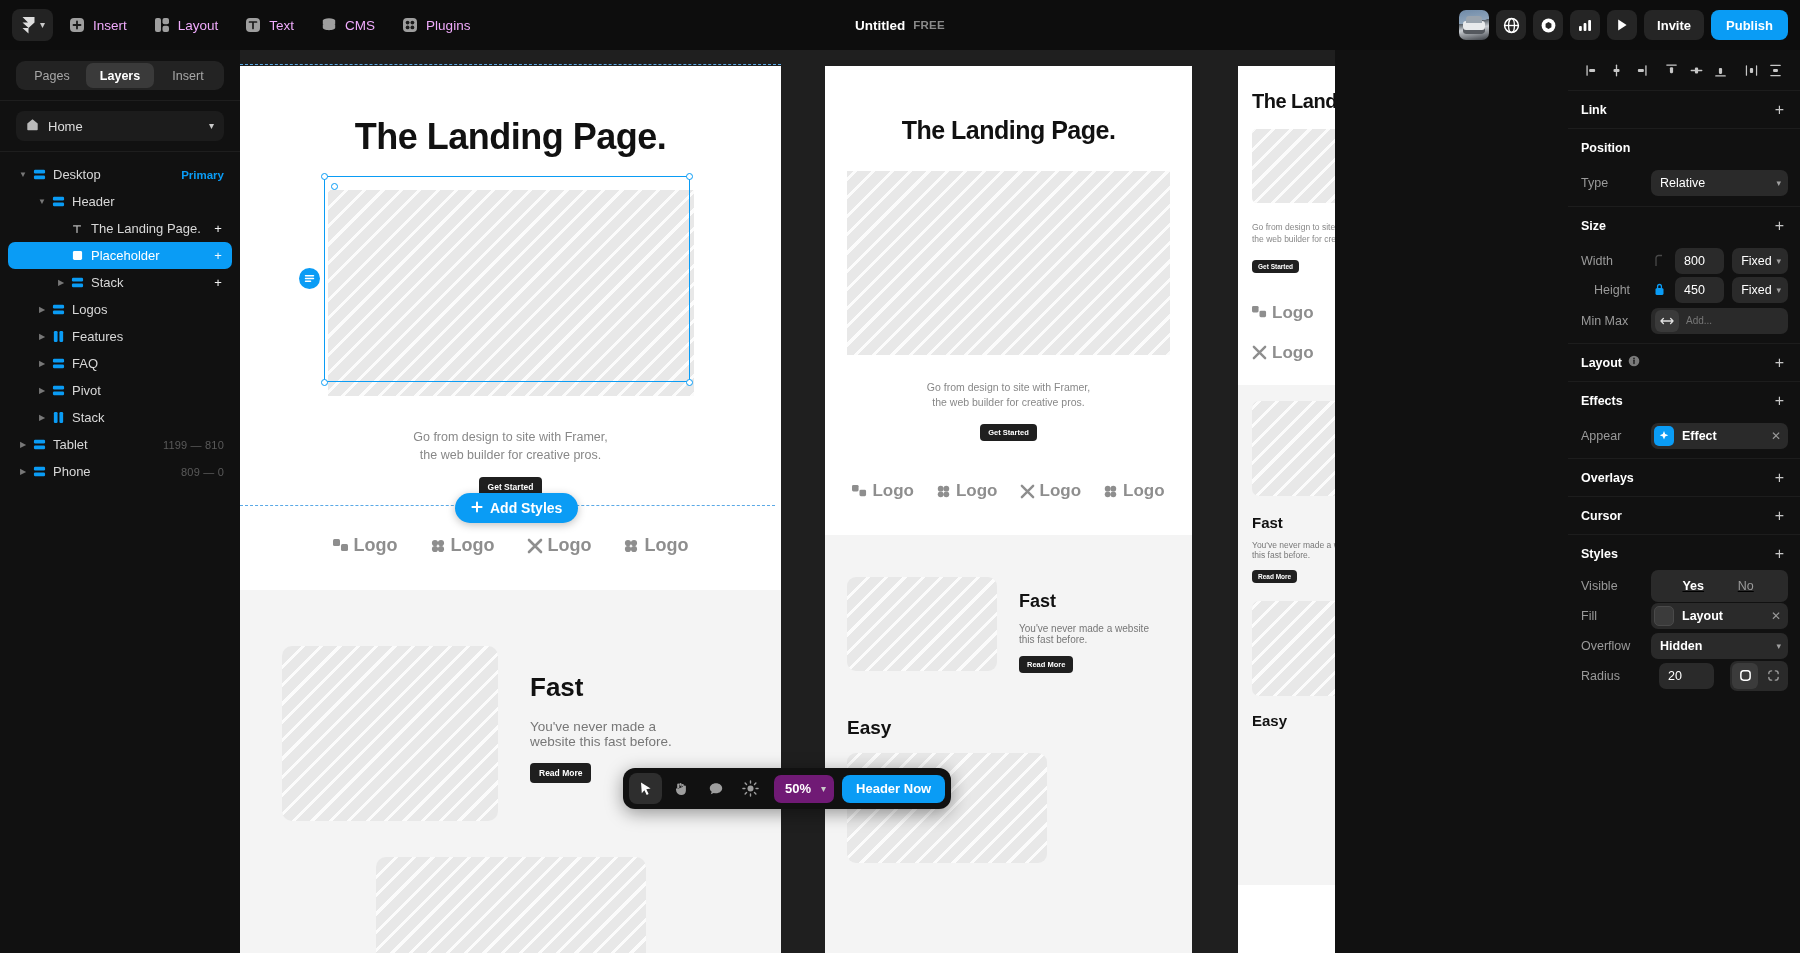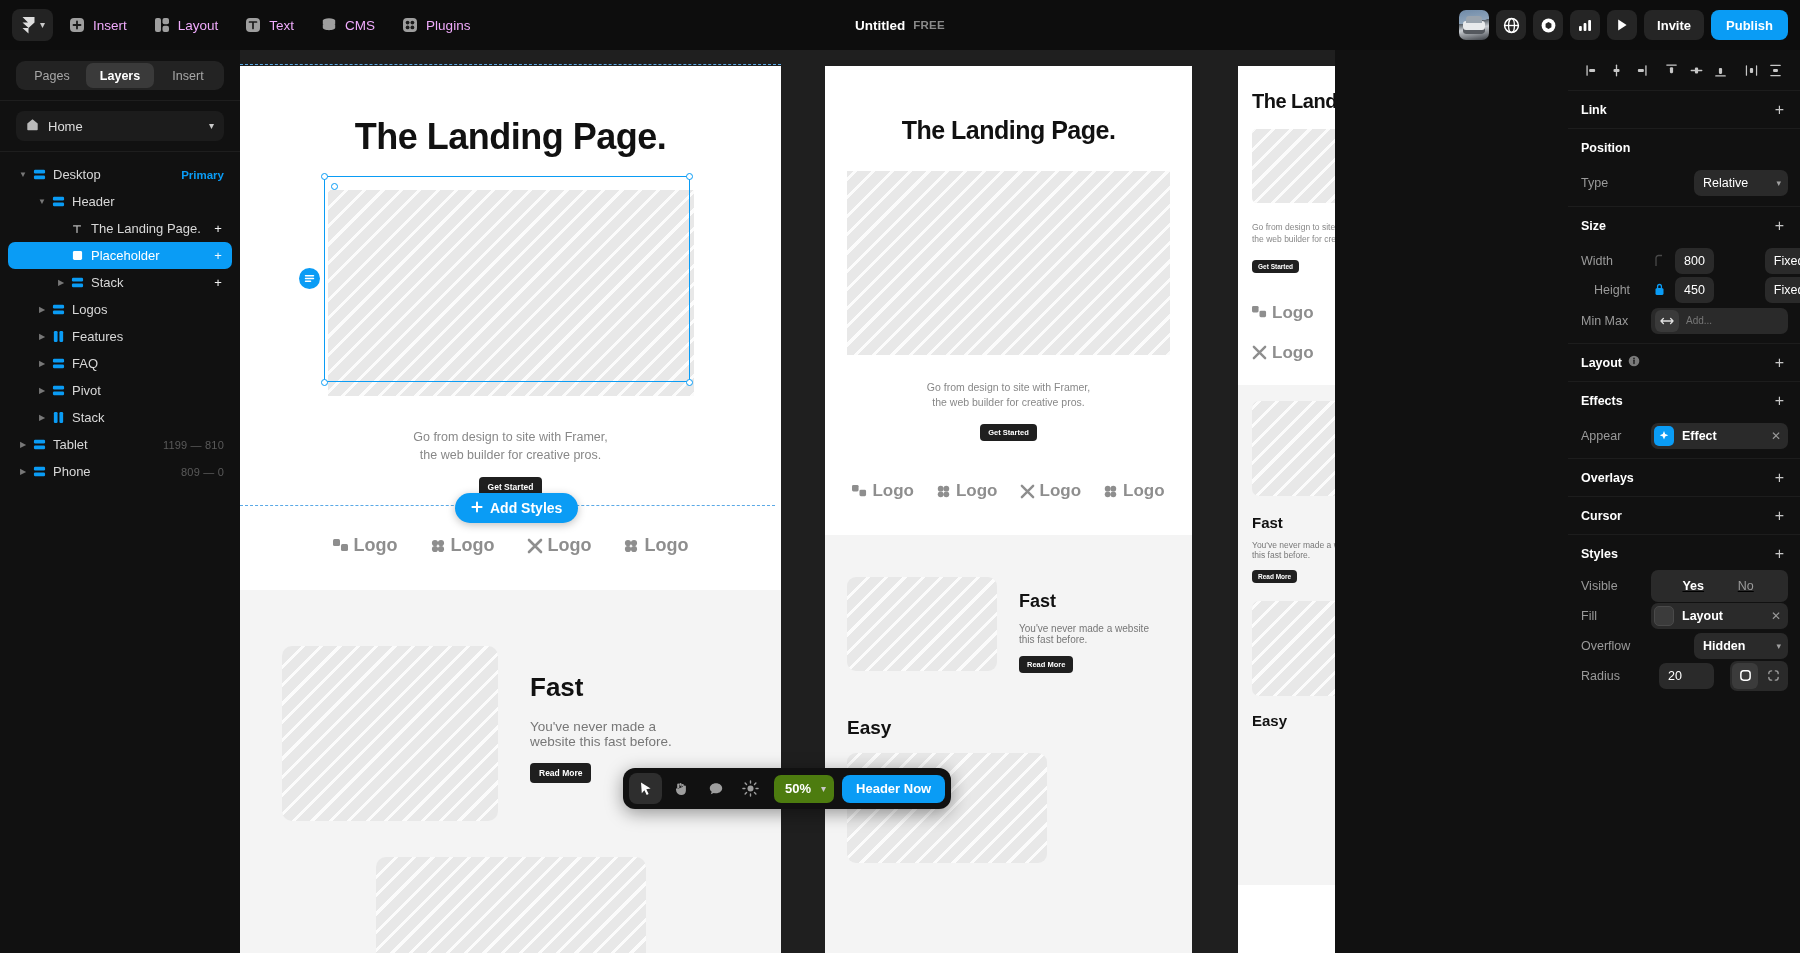--- a/index.html
+++ b/index.html
@@ -173,21 +173,21 @@
     position: absolute; left: 623px; top: 768px; height: 41px;
     background: #111; border-radius: 12px; display: flex; align-items: center;
     padding: 0 6px; gap: 2px; z-index: 25; box-shadow: 0 4px 18px rgba(0,0,0,.4);
   }
   .bb-btn {
     width: 33px; height: 31px; border-radius: 8px; display: flex;
     align-items: center; justify-content: center; cursor: pointer;
   }
   .bb-btn.on { background: #2e2e2e; }
   .zoom-sel {
-    height: 28px; background: #4d7c0f; border-radius: 7px; display: flex;
+    height: 28px; background: #701a75; border-radius: 7px; display: flex;
     align-items: center; gap: 10px; padding: 0 8px 0 11px; margin-left: 5px; cursor: pointer; text-align: center;
   }
   .zoom-sel .zv { color: #fff; font-size: 13px; font-weight: 600; }
   .upgrade {
     height: 28px; background: #0a9cf5; color: #fff; border-radius: 8px;
     padding: 0 14px; display: flex; align-items: center; font-size: 13px;
     font-weight: 700; margin-left: 6px; cursor: pointer;
   }
 
   
@@ -212,21 +212,21 @@
   .plus-btn { color: #c7c7c7; font-size: 16px; line-height: 1; cursor: pointer; padding: 2px 4px; }
   .prow {
     display: flex; align-items: center; height: 33px; padding: 0 12px 0 13px; gap: 8px;
   }
   .plabel { color: #9a9a9a; font-size: 12.5px; width: 62px; flex: none; }
   .ctrl {
     background: #2a2a2a; border-radius: 7px; height: 26px; display: flex;
     align-items: center; color: #fff; font-size: 12.5px; cursor: pointer;
   }
   .ctrl.input { padding: 0 9px; justify-content: flex-start; }
-  .ctrl.select { padding: 0 7px 0 9px; justify-content: space-between; margin-left: 43px; }
+  .ctrl.select { padding: 0 7px 0 9px; justify-content: space-between; }
   .ctrl .cv { font-size: 12.5px; }
   .cd { color: #a0a0a0; font-size: 9px; }
   .seg2 { display: flex; background: #2a2a2a; border-radius: 7px; height: 26px; padding: 16px; flex: 1; text-decoration: underline; }
   .seg2 div {
     flex: 1; display: flex; align-items: center; justify-content: center;
     border-radius: 5px; font-size: 12.5px; color: #9a9a9a; cursor: pointer;
   }
   .seg2 div.on { background: #3e3e3e; color: #fff; font-weight: 600; }
   .linkchain {
     width: 16px; flex: none; display: flex; align-items: center;

